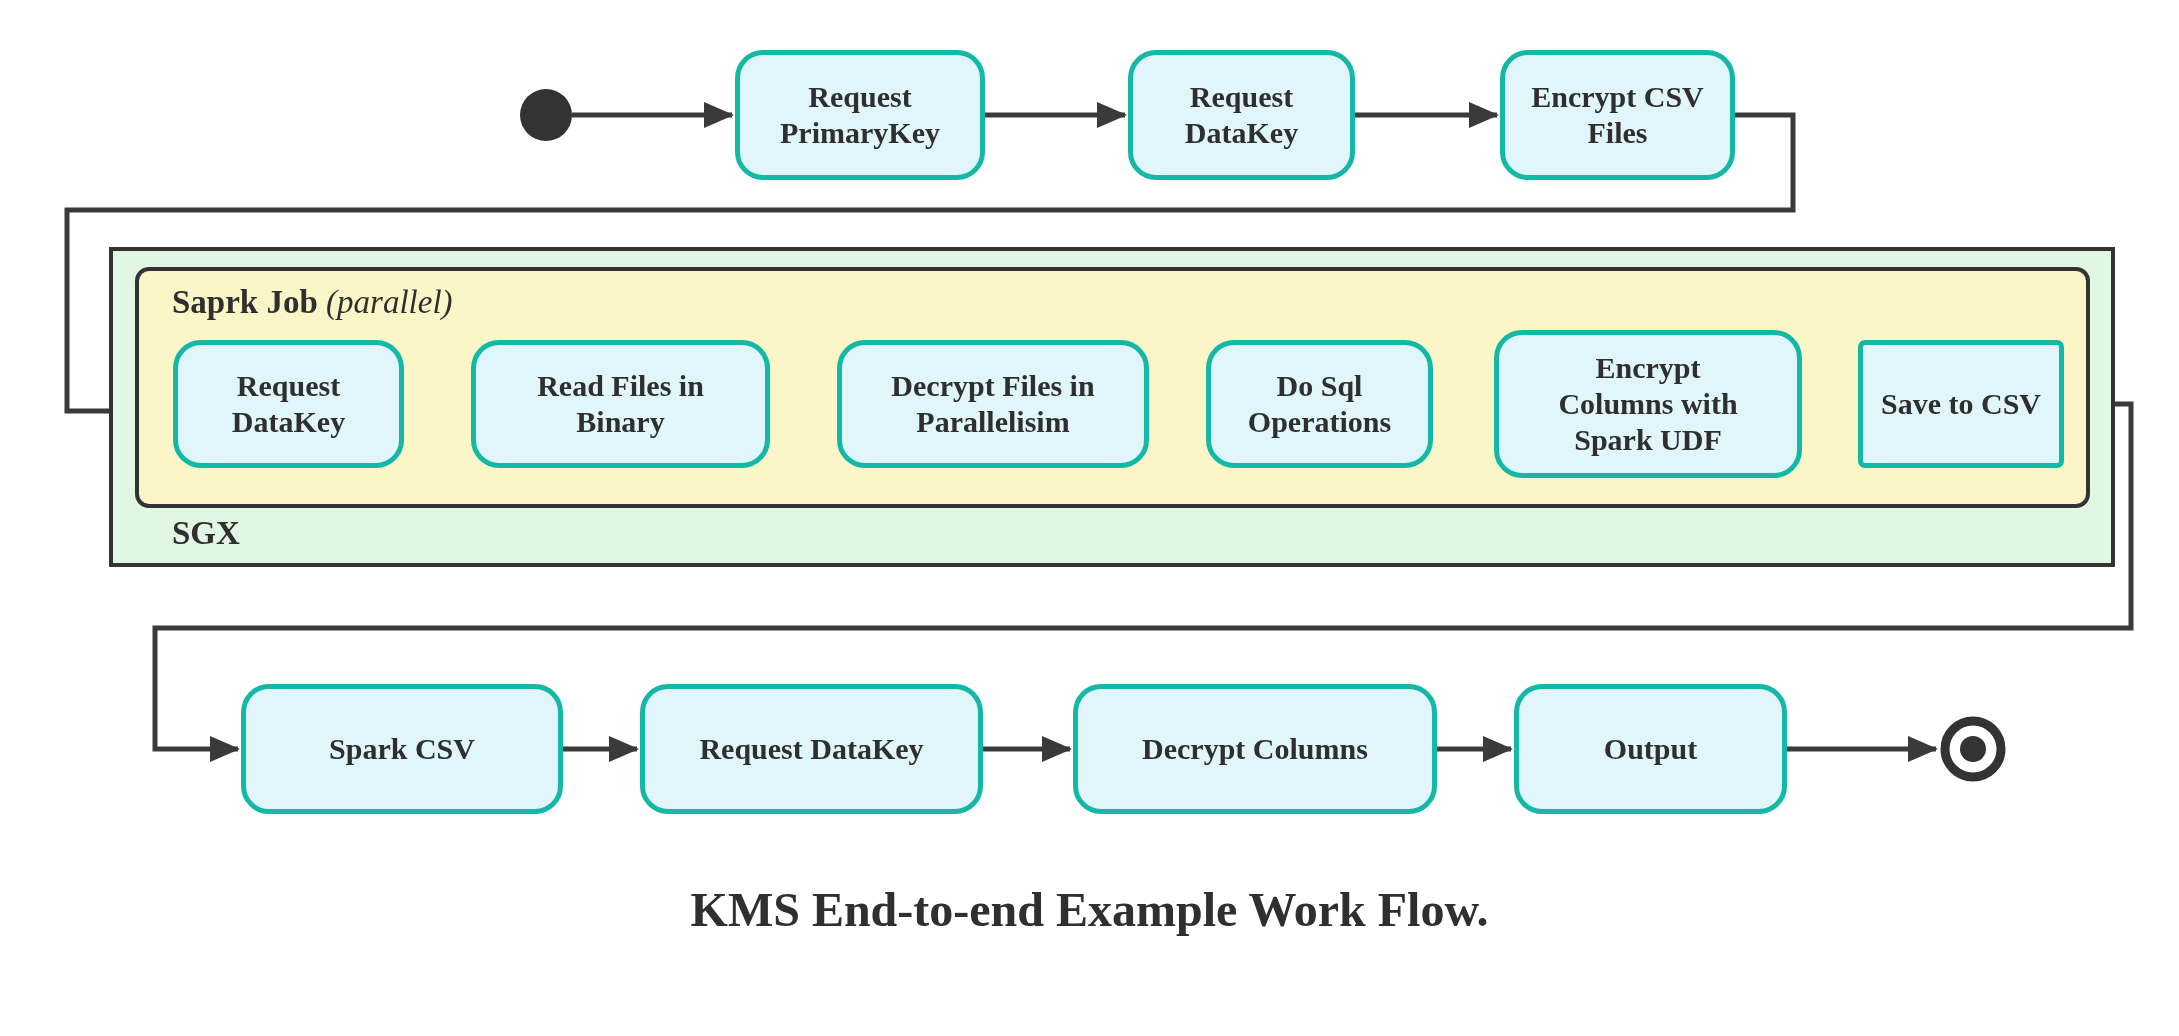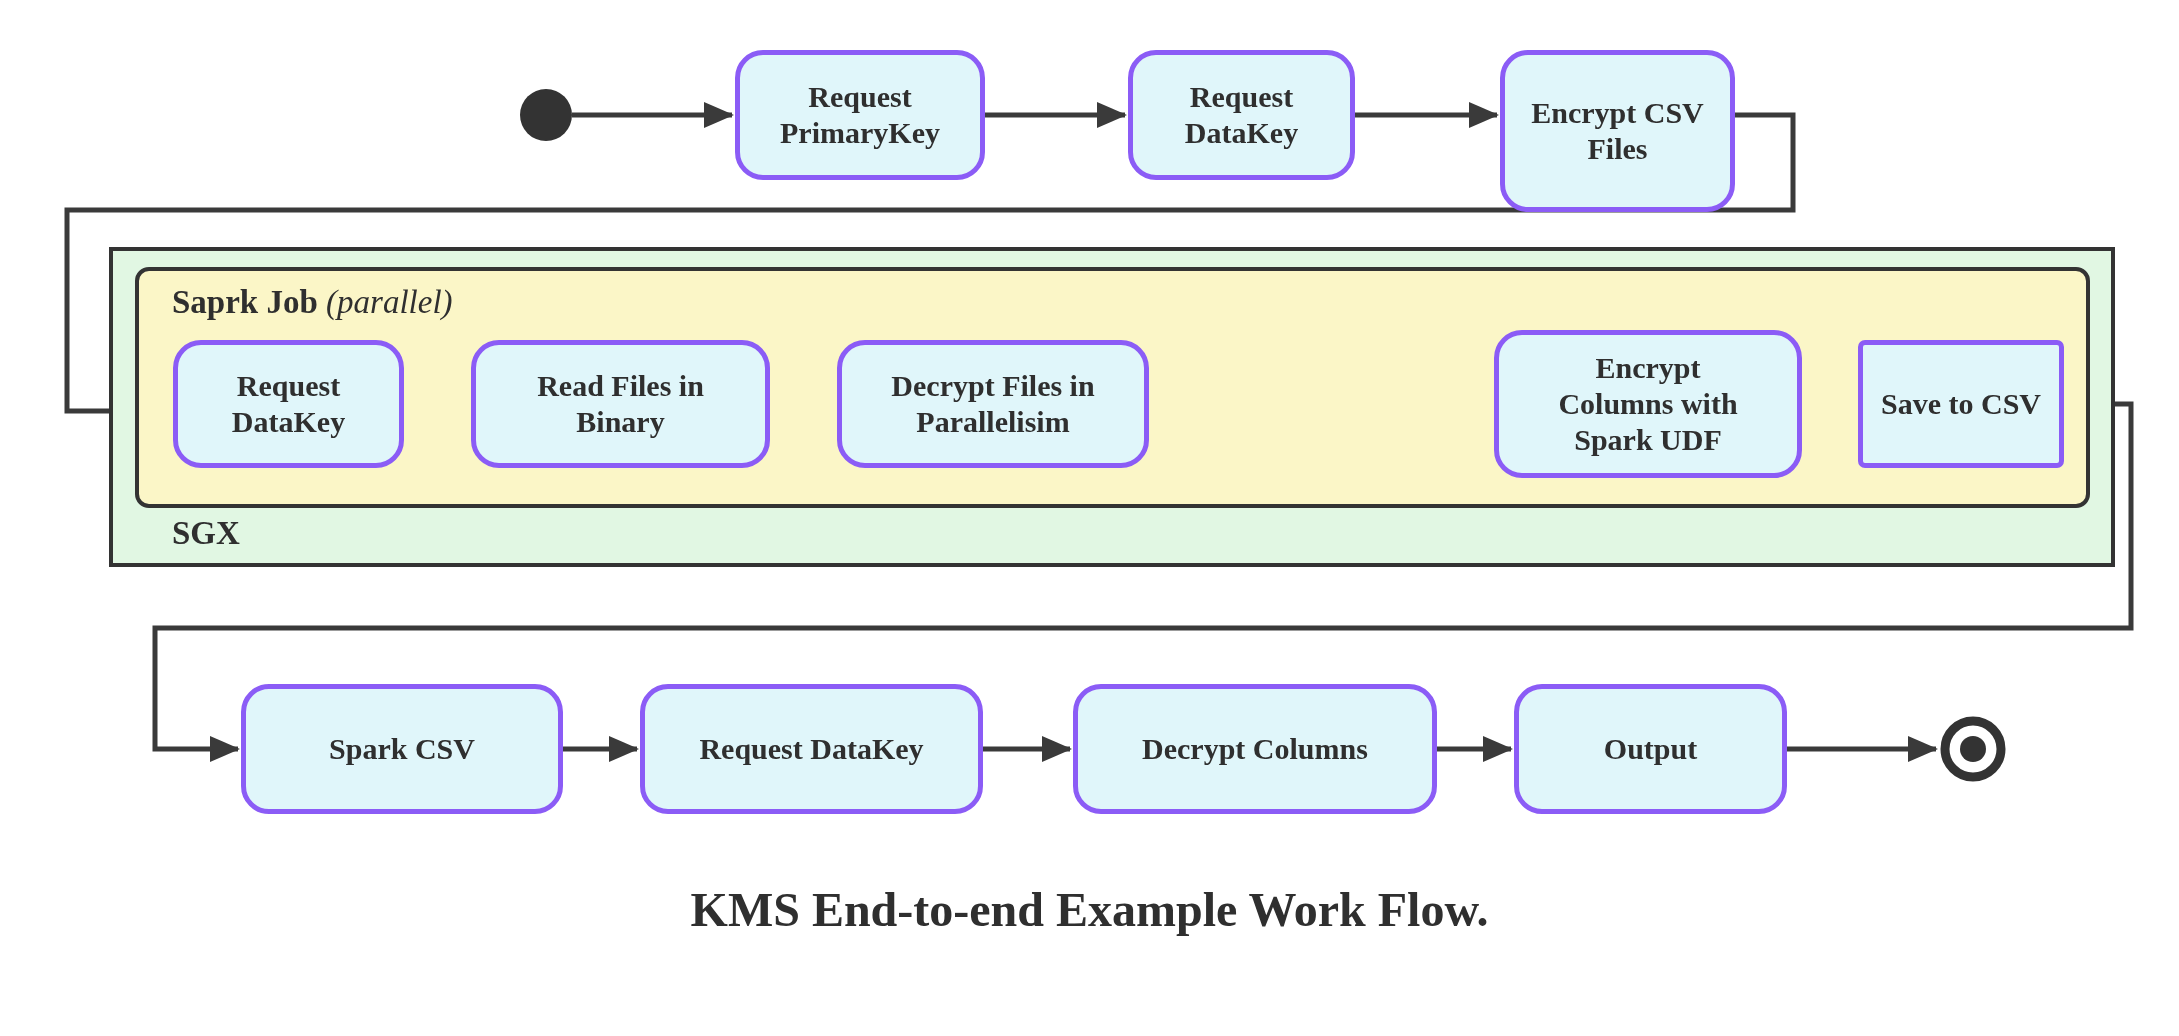--- a/index.html
+++ b/index.html
@@ -9,21 +9,21 @@
     background:#ffffff;
     font-family:"Liberation Serif","DejaVu Serif",serif;
     color:#2f2f2f;
     overflow:hidden;
   }
   #edges{position:absolute;left:0;top:0;width:2179px;height:1036px;}
   .node{
     position:absolute;
     box-sizing:border-box;
     background:#E0F6FA;
-    border:5px solid #8b5cf6;
+    border:5px solid #14b8a6;
     border-radius:28px;
     display:flex;align-items:center;justify-content:center;
     text-align:center;
     font-weight:bold;
     font-size:30px;
     line-height:1.2;
     color:#2f2f2f;
     padding:6px 18px;
   }
   .container-box{
@@ -97,25 +97,26 @@
   <div class="container-box spark-box" style="left:135px;top:267px;width:1955px;height:241px;"></div>
 
   <div class="frame-label" style="left:172px;top:284px;">
     <span>Saprk Job</span>
     <span class="qualifier">(parallel)</span>
   </div>
   <div class="frame-label" style="left:172px;top:515px;">SGX</div>
 
   <div class="node" style="left:735px;top:50px;width:250px;height:130px;">Request PrimaryKey</div>
   <div class="node" style="left:1128px;top:50px;width:227px;height:130px;">Request DataKey</div>
-  <div class="node" style="left:1500px;top:50px;width:235px;height:162px;">Encrypt CSV Files</div>
+  <div class="node" style="left:1500px;top:50px;width:235px;height:130px;">Encrypt CSV Files</div>
 
   <div class="node" style="left:173px;top:340px;width:231px;height:128px;">Request DataKey</div>
   <div class="node" style="left:471px;top:340px;width:299px;height:128px;">Read Files in Binary</div>
   <div class="node" style="left:837px;top:340px;width:312px;height:128px;">Decrypt Files in Parallelisim</div>
+  <div class="node" style="left:1206px;top:340px;width:227px;height:128px;">Do Sql Operations</div>
   <div class="node narrow-wrap" style="left:1494px;top:330px;width:308px;height:148px;">Encrypt Columns with Spark UDF</div>
   <div class="node" style="left:1858px;top:340px;width:206px;height:128px;border-radius:7px;">Save to CSV</div>
 
   <div class="node" style="left:241px;top:684px;width:322px;height:130px;">Spark CSV</div>
   <div class="node" style="left:640px;top:684px;width:343px;height:130px;">Request DataKey</div>
   <div class="node" style="left:1073px;top:684px;width:364px;height:130px;">Decrypt Columns</div>
   <div class="node" style="left:1514px;top:684px;width:273px;height:130px;">Output</div>
 
   <div id="caption">KMS End-to-end Example Work Flow.</div>
 

